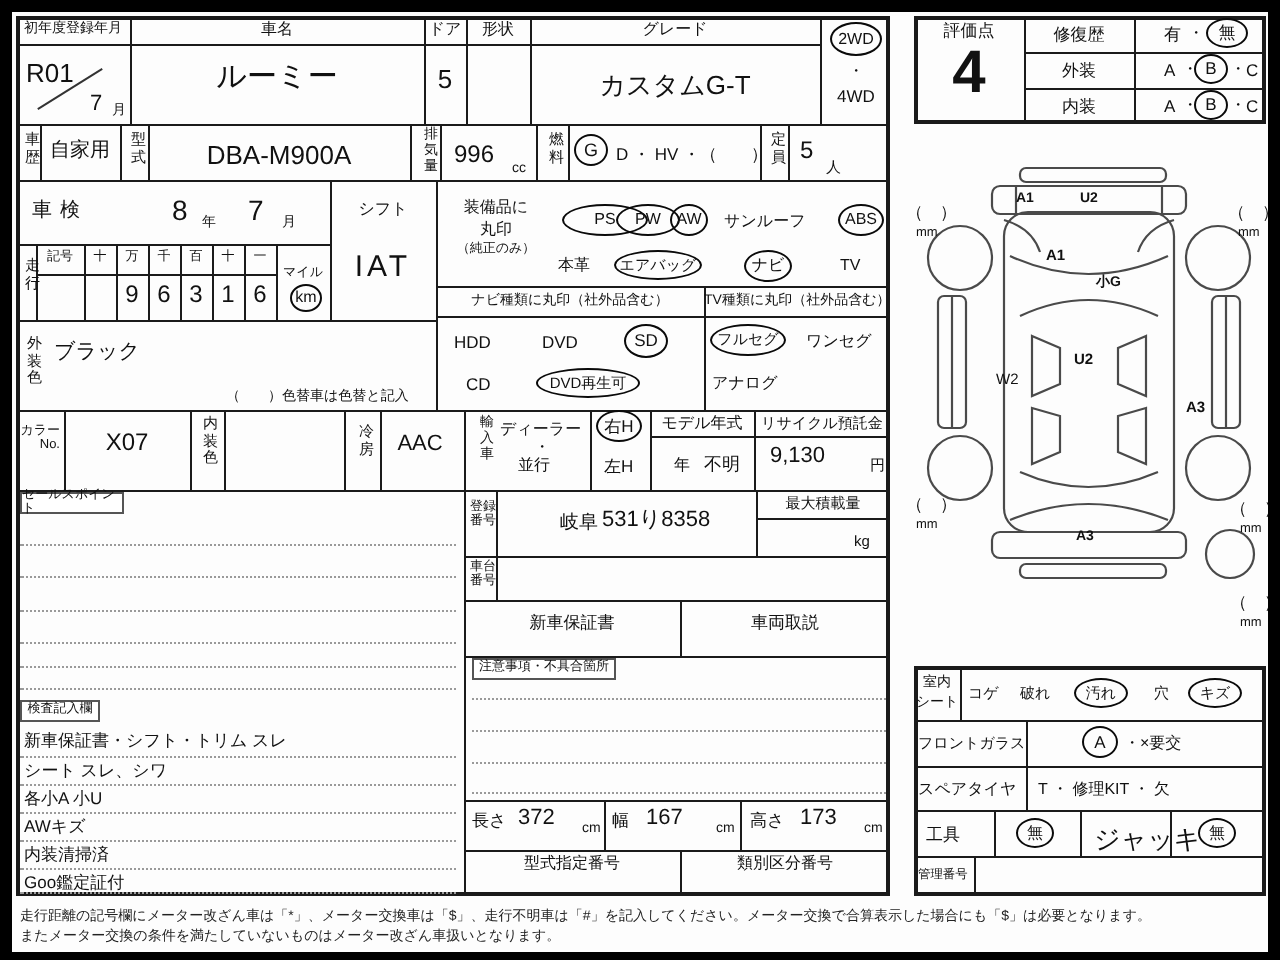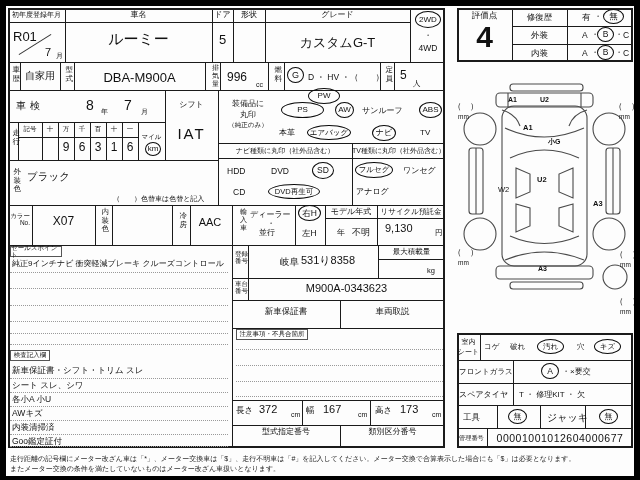--- a/index.html
+++ b/index.html
@@ -145,21 +145,21 @@
   <div class="t c" style="left:122px;top:141px;width:16px;font-size:12px">6</div>
   <div class="t c" style="left:138px;top:134px;width:27px;font-size:6.5px">マイル</div>
   <div class="circ" style="left:145px;top:142px;width:16px;height:14px;font-size:8px">km</div>
   <div class="t c" style="left:165px;top:101px;width:53px;font-size:8px">シフト</div>
   <div class="t c" style="left:165px;top:126px;width:53px;font-size:15px;letter-spacing:2px">IAT</div>
 
   <div class="t c" style="left:222px;top:100px;width:52px;font-size:8px">装備品に</div>
   <div class="t c" style="left:222px;top:111px;width:52px;font-size:8px">丸印</div>
   <div class="t c" style="left:220px;top:122px;width:56px;font-size:6.5px">（純正のみ）</div>
   <div class="circ" style="left:281px;top:102px;width:43px;height:16px;font-size:8px">PS</div>
-  <div class="circ" style="left:308px;top:88px;width:32px;height:16px;font-size:8px">PW</div>
+  <div class="circ" style="left:308px;top:102px;width:32px;height:16px;font-size:8px">PW</div>
   <div class="circ" style="left:335px;top:102px;width:19px;height:16px;font-size:8px">AW</div>
   <div class="t" style="left:362px;top:107px;font-size:8px">サンルーフ</div>
   <div class="circ" style="left:419px;top:102px;width:23px;height:16px;font-size:8px">ABS</div>
   <div class="t" style="left:279px;top:129px;font-size:8px">本革</div>
   <div class="circ" style="left:307px;top:125px;width:44px;height:15px;font-size:7.5px">エアバッグ</div>
   <div class="circ" style="left:372px;top:125px;width:24px;height:16px;font-size:8px">ナビ</div>
   <div class="t" style="left:420px;top:129px;font-size:8px">TV</div>
 
   <div class="t c" style="left:218px;top:147px;width:134px;font-size:7px">ナビ種類に丸印（社外品含む）</div>
   <div class="t c" style="left:352px;top:147px;width:93px;font-size:7px">TV種類に丸印（社外品含む）</div>
@@ -188,35 +188,33 @@
   <div class="circ" style="left:298px;top:205px;width:23px;height:16px;font-size:8.5px">右H</div>
   <div class="t" style="left:302px;top:229px;font-size:8.5px">左H</div>
   <div class="t c" style="left:325px;top:208px;width:52px;font-size:8px">モデル年式</div>
   <div class="t" style="left:337px;top:229px;font-size:8px">年</div>
   <div class="t" style="left:352px;top:228px;font-size:9px">不明</div>
   <div class="t c" style="left:377px;top:208px;width:68px;font-size:7.5px">リサイクル預託金</div>
   <div class="t" style="left:385px;top:223px;font-size:11px">9,130</div>
   <div class="t" style="left:435px;top:229px;font-size:7.5px">円</div>
 
   <div class="tag" style="left:10px;top:246px;width:52px;height:11px;font-size:6.5px">セールスポイント</div>
-  <div class="t" style="left:12px;top:260px;font-size:8px">純正9インチナビ 衝突軽減ブレーキ クルーズコントロール</div>
   <div class="dot" style="left:10px;top:272px;width:218px"></div>
   <div class="dot" style="left:10px;top:288px;width:218px"></div>
   <div class="dot" style="left:10px;top:305px;width:218px"></div>
   <div class="dot" style="left:10px;top:321px;width:218px"></div>
   <div class="dot" style="left:10px;top:333px;width:218px"></div>
   <div class="dot" style="left:10px;top:344px;width:218px"></div>
 
   <div class="vlab" style="left:233px;top:250px;width:15px;font-size:6.5px">登録番号</div>
   <div class="t" style="left:280px;top:257px;font-size:9.5px">岐阜</div>
   <div class="t" style="left:301px;top:255px;font-size:11px">531り8358</div>
   <div class="t c" style="left:378px;top:248px;width:67px;font-size:7.5px">最大積載量</div>
   <div class="t" style="left:427px;top:267px;font-size:7.5px">kg</div>
   <div class="vlab" style="left:233px;top:280px;width:15px;font-size:6.5px">車台番号</div>
-  <div class="t c" style="left:248px;top:283px;width:197px;font-size:11px">M900A-0343623</div>
   <div class="t c" style="left:232px;top:307px;width:108px;font-size:8.5px">新車保証書</div>
   <div class="t c" style="left:340px;top:307px;width:105px;font-size:8.5px">車両取説</div>
 
   <div class="tag" style="left:236px;top:329px;width:72px;height:11px;font-size:6.5px">注意事項・不具合箇所</div>
   <div class="dot" style="left:236px;top:349px;width:207px"></div>
   <div class="dot" style="left:236px;top:365px;width:207px"></div>
   <div class="dot" style="left:236px;top:381px;width:207px"></div>
   <div class="dot" style="left:236px;top:396px;width:207px"></div>
 
   <div class="t" style="left:236px;top:406px;font-size:8.5px">長さ</div>
@@ -337,20 +335,19 @@
   <div class="t" style="left:577px;top:343px;font-size:7.5px">穴</div>
   <div class="circ" style="left:594px;top:339px;width:27px;height:15px;font-size:7.5px">キズ</div>
   <div class="t" style="left:459px;top:368px;font-size:7.5px">フロントガラス</div>
   <div class="circ" style="left:541px;top:363px;width:18px;height:16px;font-size:8.5px">A</div>
   <div class="t" style="left:562px;top:368px;font-size:8px">・</div>
   <div class="t" style="left:570px;top:368px;font-size:8px">×要交</div>
   <div class="t" style="left:459px;top:391px;font-size:8px">スペアタイヤ</div>
   <div class="t" style="left:519px;top:391px;font-size:8px">T ・ 修理KIT ・ 欠</div>
   <div class="t" style="left:463px;top:413px;font-size:8.5px">工具</div>
   <div class="circ" style="left:508px;top:409px;width:19px;height:15px;font-size:8px">無</div>
-  <div class="t" style="left:547px;top:413px;font-size:10px">ジャッキ</div>
+  <div class="t" style="left:547px;top:413px;font-size:13px">ジャッキ</div>
   <div class="circ" style="left:599px;top:409px;width:19px;height:15px;font-size:8px">無</div>
   <div class="t" style="left:459px;top:435px;font-size:6.2px">管理番号</div>
-  <div class="t c" style="left:487px;top:433px;width:146px;font-size:10.5px;letter-spacing:0.5px">00001001012604000677</div>
 
   <div class="t" style="left:10px;top:455px;font-size:7px;color:#222">走行距離の記号欄にメーター改ざん車は「*」、メーター交換車は「$」、走行不明車は「#」を記入してください。メーター交換で合算表示した場合にも「$」は必要となります。</div>
   <div class="t" style="left:10px;top:465px;font-size:7px;color:#222">またメーター交換の条件を満たしていないものはメーター改ざん車扱いとなります。</div>
 </div>
 
 </body></html>

